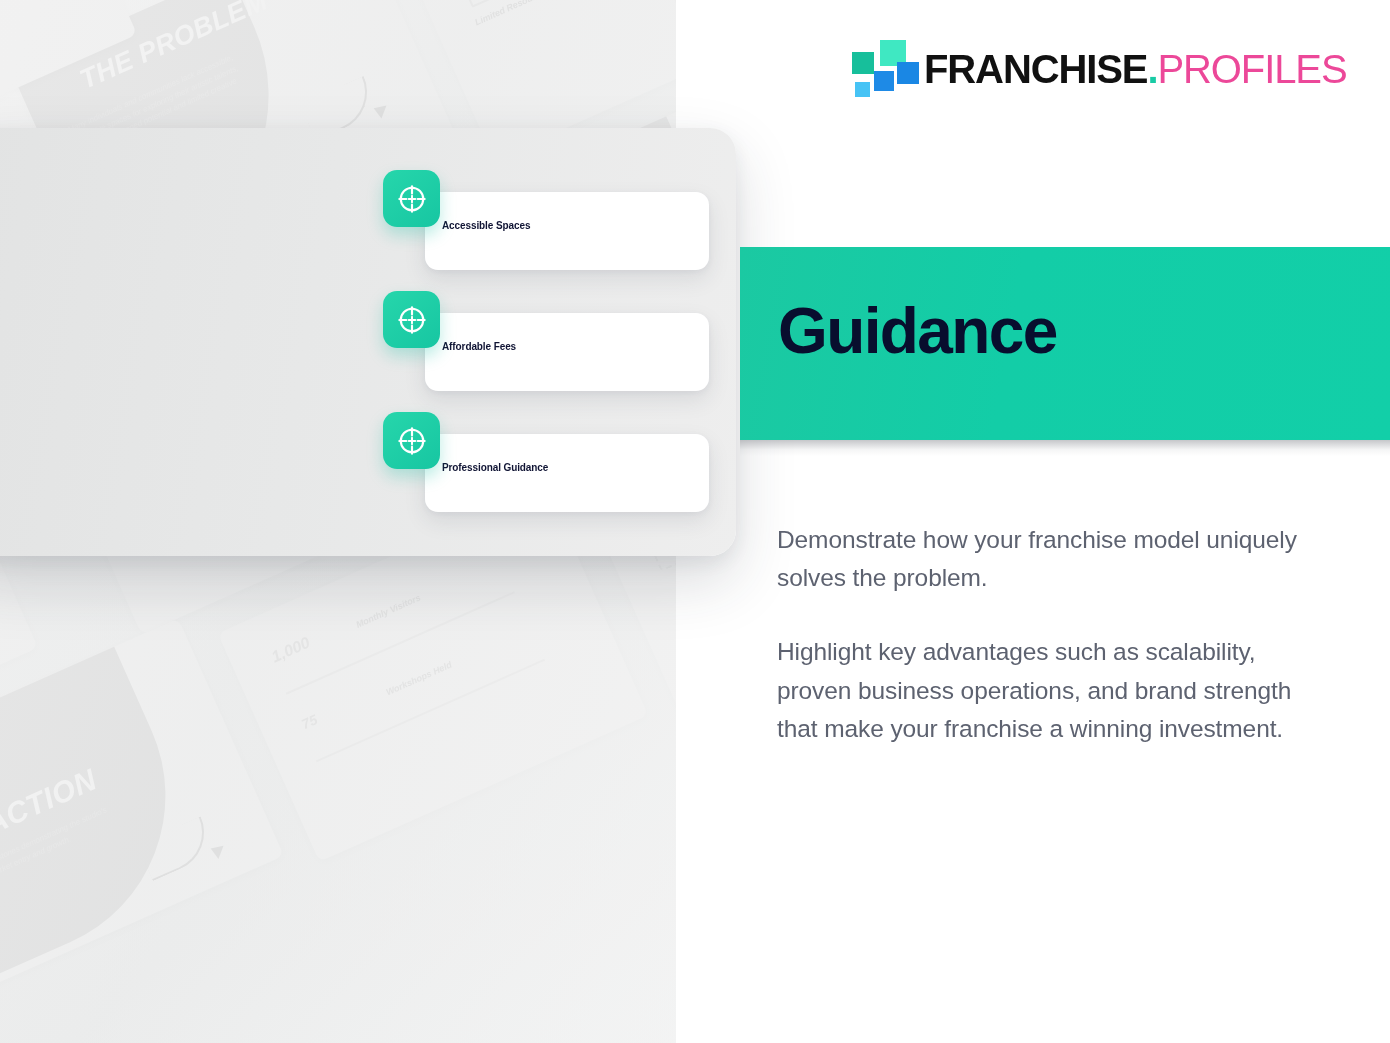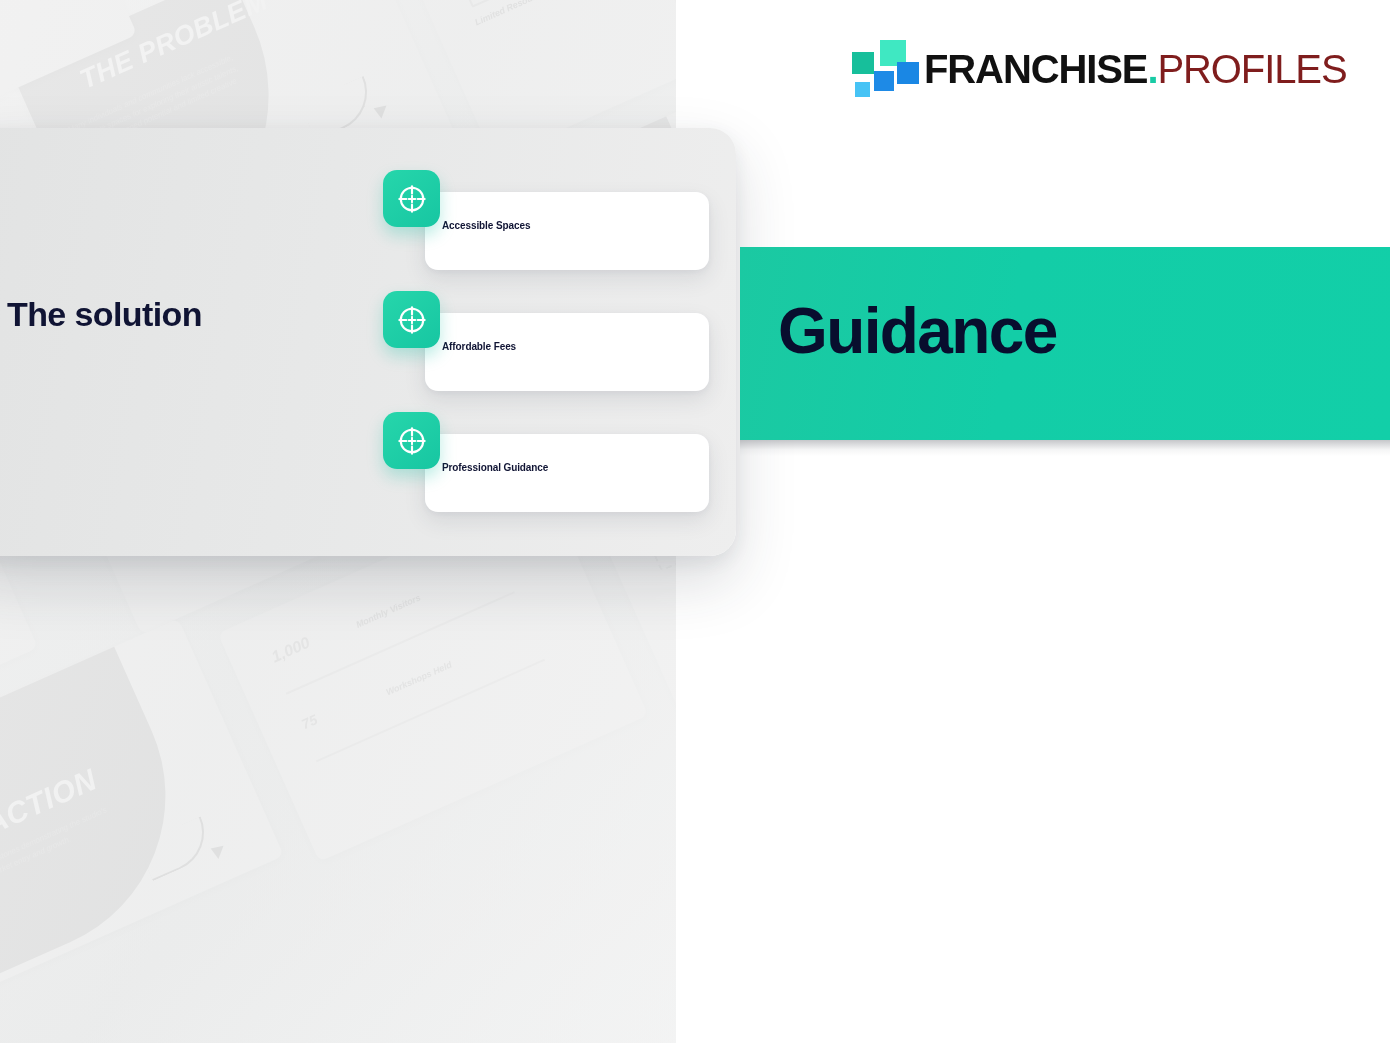--- a/index.html
+++ b/index.html
@@ -119,21 +119,21 @@
   
   .logo { position:absolute; left:852px; top:40px; display:flex; align-items:center; }
   .logo-mark { position:relative; width:56px; height:58px; margin-right:16px; }
   .logo-mark i { position:absolute; display:block; }
   .logo-text {
     font-size:40px; letter-spacing:-1.1px; white-space:nowrap; line-height:1;
     display:flex; align-items:center;
   }
   .logo-bold { font-weight:bold; color:#111111; }
   .logo-dot { font-weight:bold; color:#18cba5; }
-  .logo-light { font-weight:300; color:#7f1d1d; }
+  .logo-light { font-weight:300; color:#ec4899; }
 
   
   .banner {
     position:absolute; left:740px; top:247px; width:650px; height:193px;
     background:linear-gradient(100deg,#1bc9a2 0%,#13cda7 42%,#12cfa8 100%);
   }
   .banner-shadow {
     position:absolute; left:740px; top:440px; width:650px; height:16px;
     background:linear-gradient(180deg, rgba(150,152,158,0.55) 0%, rgba(190,192,196,0.16) 60%, rgba(255,255,255,0) 100%);
   }
@@ -220,21 +220,20 @@
       <div class="mini" style="left:40px; top:560px; width:250px; height:230px;">
         
       </div>
 
     </div>
     <div class="collage-veil"></div>
   </div>
 
   <div class="slide-card">
 
-    <div class="slide-heading">The solution</div>
 
     <div class="feature-row" style="left:423px; top:42px; width:330px; height:100px;">
       <div class="feature-card"></div>
       <div class="feature-icon">
         <svg width="30" height="30" viewBox="0 0 32 32" aria-hidden="true">
           <circle cx="16" cy="16" r="12" fill="none" stroke="#ffffff" stroke-width="2.3"></circle>
           <line x1="16" y1="2.5" x2="16" y2="10" stroke="#ffffff" stroke-width="2.3" stroke-linecap="round"></line>
           <line x1="16" y1="22" x2="16" y2="29.5" stroke="#ffffff" stroke-width="2.3" stroke-linecap="round"></line>
           <line x1="2.5" y1="16" x2="10" y2="16" stroke="#ffffff" stroke-width="2.3" stroke-linecap="round"></line>
           <line x1="22" y1="16" x2="29.5" y2="16" stroke="#ffffff" stroke-width="2.3" stroke-linecap="round"></line>
@@ -292,14 +291,18 @@
       <span class="logo-dot">.</span>
       <span class="logo-light">PROFILES</span>
     </div>
   </div>
 
   <div class="banner">
     <div class="banner-title">Guidance</div>
   </div>
   <div class="banner-shadow"></div>
 
+  <div class="body-text">
+    <p class="body-p">Demonstrate how your franchise model uniquely solves the problem.</p>
+    <p class="body-p">Highlight key advantages such as scalability, proven business operations, and brand strength that make your franchise a winning investment.</p>
+  </div>
 
 </div>
 
 </body></html>

